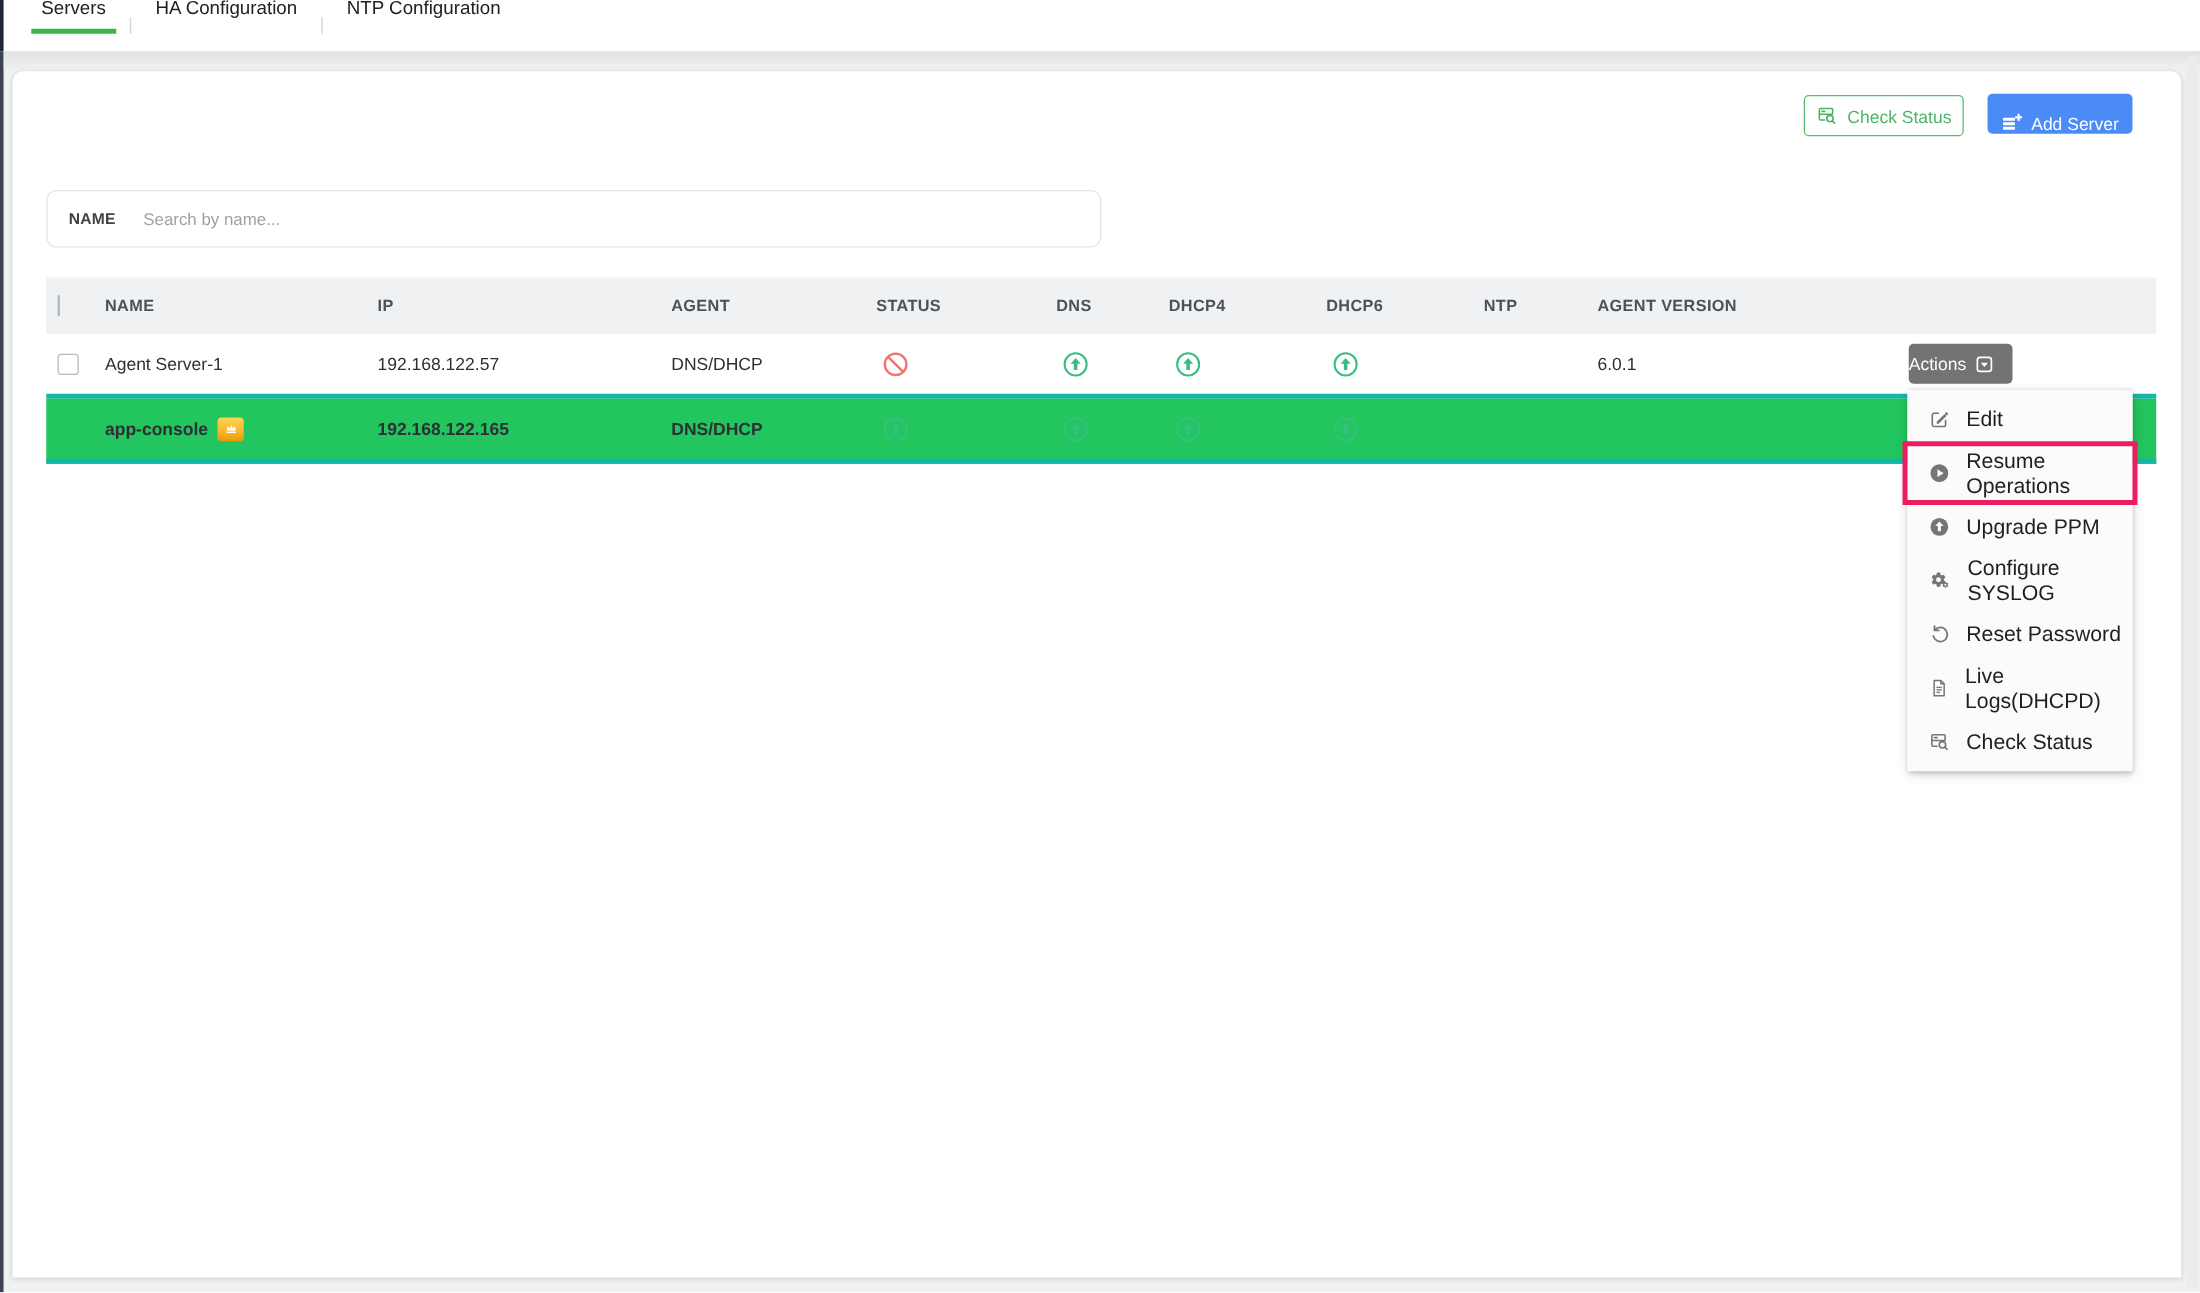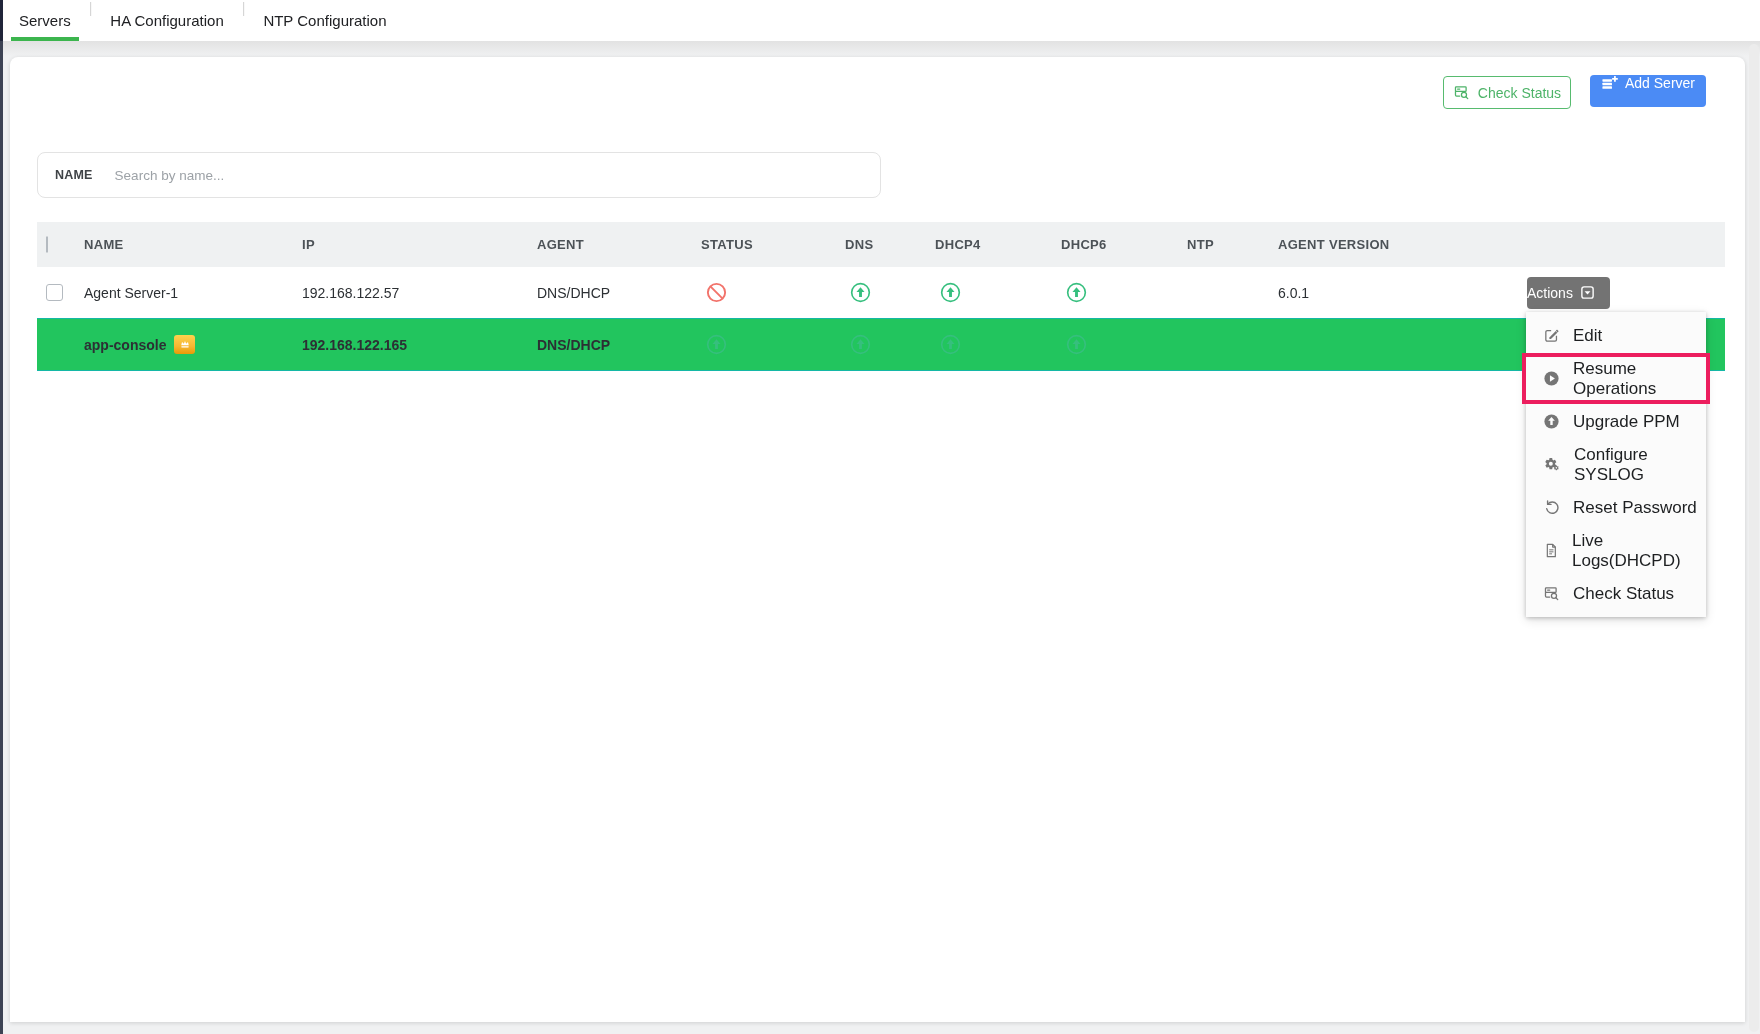--- a/index.html
+++ b/index.html
@@ -6,58 +6,58 @@
   html,body { background:#ffffff; }
   body { font-family:"Liberation Sans", sans-serif; }
   .screen { position:relative; width:1760px; height:1034px; background:#ffffff; overflow:hidden; }
 
   
   .left-edge-top { position:absolute; left:0; top:0; width:3px; height:41px; background:#20253a; }
   .left-edge { position:absolute; left:0; top:41px; width:3px; height:993px; background:#3d4354; }
 
   
   .topbar { position:absolute; left:3px; top:0; right:0; height:41px; background:#fff; }
-  .tabs { display:flex; align-items:flex-start; height:27px; padding-left:16px; }
+  .tabs { display:flex; align-items:flex-end; height:27px; padding-left:30px; }
   .tab { position:relative; height:41px; display:flex; align-items:center; font-size:15px; color:#202124; cursor:pointer; white-space:nowrap; }
   .tab.active::after { content:""; position:absolute; left:-8px; right:-8px; bottom:0; height:4px; background:#3cb54e; }
   .tab-sep { color:#d6d6d6; font-size:14px; padding:0 18px; }
 
   
   .page-bg { position:absolute; left:3px; top:41px; right:0; bottom:0; background:#f0f1f2; }
   .page-bg::before { content:""; position:absolute; left:0; right:0; top:0; height:15px;
                      background:linear-gradient(#e2e2e2, #f0f1f2); }
   .scroll-track { position:absolute; right:1px; top:44px; width:10px; height:988px; background:#ececec; border-radius:6px; }
 
   
   .card { position:absolute; left:10px; top:57px; width:1735px; height:965px; background:#fff;
           border-radius:8px 8px 0 0; box-shadow:0 1px 4px rgba(0,0,0,.14); }
 
   
   .btn-check { position:absolute; left:1433px; top:19px; width:128px; height:33px; background:#fff;
                border:1px solid #57bb6f; border-radius:4px; color:#4db368; font-size:14px;
                display:flex; align-items:center; justify-content:center; gap:8px; cursor:pointer; }
   .btn-add { position:absolute; left:1580px; top:18px; width:116px; height:32px; background:#4b8bf5;
              border:none; border-radius:4px; color:#fff; font-size:14px;
-             display:flex; align-items:flex-start; justify-content:center; gap:7px; cursor:pointer; }
+             display:flex; align-items:flex-end; justify-content:center; gap:7px; cursor:pointer; }
   .btn-check svg, .btn-add svg { flex:none; }
 
   
   .search-bar { position:absolute; left:27px; top:95px; width:844px; height:46px; background:#fff;
                 border:1px solid #e3e3e3; border-radius:8px; display:flex; align-items:center; }
   .search-label { font-size:12.5px; font-weight:bold; color:#3f4347; margin-left:17px; letter-spacing:.2px; }
   .search-input { flex:1; border:none; outline:none; margin-left:22px; margin-right:12px;
                   font-size:13.5px; color:#333; background:transparent; font-family:Liberation Sans, sans-serif; }
   .search-input::placeholder { color:#9da2a7; }
 
   
   .table { position:absolute; left:27px; top:165px; width:1688px; }
   .thead, .trow { display:grid; grid-template-columns:47px 218px 235px 164px 144px 90px 126px 126px 91px 249px 198px; align-items:center; }
   .thead { height:45px; background:#eff1f2; }
   .th { font-size:13px; font-weight:bold; color:#4c5257; letter-spacing:.3px; }
-  .trow { height:52px; border-bottom:1px solid #14b8a6; }
+  .trow { height:52px; border-bottom:4px solid #14b8a6; }
   .row-alt { background:#22c55e;font-weight:bold; }
   .td { font-size:14px; color:#2c3034; display:flex; align-items:center; }
   .cb { width:17px; height:17px; border:1.5px solid #b4bac0; border-radius:3px; background:#fff; margin-left:9px; cursor:pointer; }
   .icon-cell svg { margin-left:4px; }
   .name-badge { width:21px; height:19px; margin-left:8px; border-radius:3px;
                 background:linear-gradient(180deg,#ffd24d 0%,#f7b733 58%,#e89a06 100%);
                 display:flex; align-items:center; justify-content:center; }
 
   .btn-actions { width:83px; height:32px; background:#737373; border:none; border-radius:4px; color:#fff;
                  font-size:14px; display:flex; align-items:center; justify-content:flex-start; gap:7px; cursor:pointer; }

